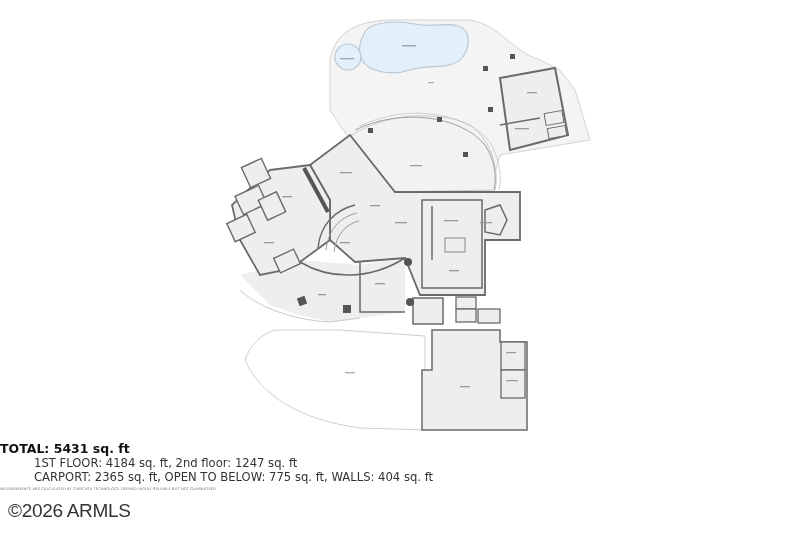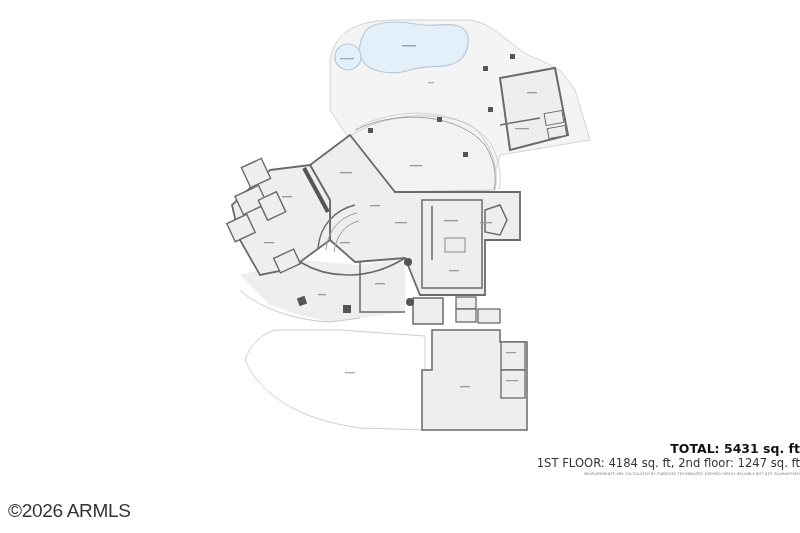--- a/index.html
+++ b/index.html
@@ -1,20 +1,20 @@
 <!DOCTYPE html>
 <html><head>
 <meta charset="utf-8">
 <style>
   html, body { margin: 0; padding: 0; background: #ffffff; }
   body { width: 800px; height: 533px; position: relative; overflow: hidden; font-family: "DejaVu Sans", sans-serif; }
   #plan { position: absolute; left: 0; top: 0; width: 800px; height: 440px; }
-  .summary { position: absolute; left: 0; top: 441px; width: 800px; text-align: right; color: #222; }
+  .summary { position: absolute; left: 0; top: 441px; width: 800px; text-align: left; color: #222; }
   .summary .total { font-weight: bold; font-size: 12.5px; line-height: 15px; color: #111; }
-  .summary .line { font-size: 11.6px; line-height: 14.4px; color: #333; }
+  .summary .line { font-size: 11.6px; line-height: 14.4px; color: #333; margin-left: 34px; }
   .summary .fine { font-size: 3.6px; line-height: 6px; color: #777; letter-spacing: 0.1px; margin-top: 1px; }
   .watermark { position: absolute; left: 8px; top: 500px; font-family: "Liberation Sans", sans-serif; font-size: 19px; color: #333; letter-spacing: -0.3px; }
 </style>
 </head>
 <body>
 
 <svg id="plan" viewBox="0 0 800 440" xmlns="http://www.w3.org/2000/svg">
 
   <path d="M330 60 C335 30 360 20 395 20 L470 20 C500 25 510 50 540 60 L560 70 L575 90 L590 140 L500 155 L490 190 L380 195 L350 140 L330 110 Z" fill="#f4f4f4" stroke="#d2d2d2" stroke-width="1"></path>
 
@@ -109,16 +109,17 @@
     <rect x="501" y="370" width="24" height="28" fill="#eee" stroke="#6a6a6a" stroke-width="1.3"></rect>
     <rect x="460" y="386" width="10" height="1.3" fill="#999"></rect>
     <rect x="506" y="352" width="10" height="1.2" fill="#999"></rect>
     <rect x="506" y="380" width="12" height="1.2" fill="#999"></rect>
   </g>
 </svg>
 
 <div class="summary">
   <div class="total">TOTAL: 5431 sq. ft</div>
   <div class="line">1ST FLOOR: 4184 sq. ft, 2nd floor: 1247 sq. ft</div>
+  <div class="line">CARPORT: 2365 sq. ft, OPEN TO BELOW: 775 sq. ft, WALLS: 404 sq. ft</div>
   <div class="fine">MEASUREMENTS ARE CALCULATED BY CUBICASA TECHNOLOGY. DEEMED HIGHLY RELIABLE BUT NOT GUARANTEED</div>
 </div>
 
 <div class="watermark">©2026 ARMLS</div>
 
 </body></html>

